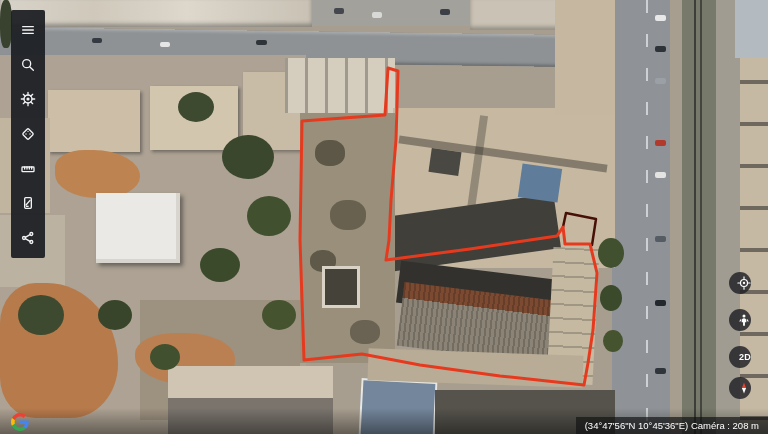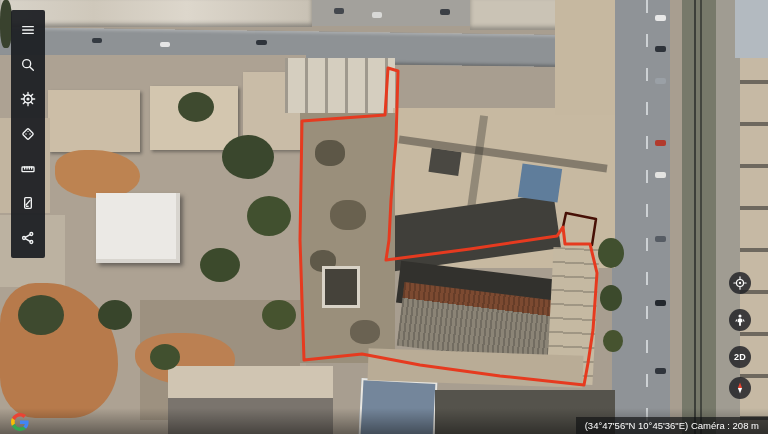--- a/index.html
+++ b/index.html
@@ -7,21 +7,21 @@
          font-family:"Liberation Sans",sans-serif;background:#a89e90;}
   .blob{position:absolute;}
   
   #toolbar{position:absolute;left:11px;top:10px;width:34px;height:248px;
            background:rgba(29,31,35,.94);border-radius:2px;display:flex;
            flex-direction:column;align-items:center;justify-content:space-between;
            padding:8px 0;box-sizing:border-box;z-index:40;}
   .tbtn{width:24px;height:24px;display:flex;align-items:center;justify-content:center;cursor:pointer;}
   .tbtn svg{width:16px;height:16px;stroke:#f1f3f4;fill:none;stroke-width:2;stroke-linecap:round;stroke-linejoin:round;}
   .rbtn{position:absolute;left:729px;width:22px;height:22px;border-radius:50%;
-        background:rgba(30,32,36,.82);display:flex;align-items:center;justify-content:center;
+        background:rgba(30,32,36,.82);display:flex;align-items:center;justify-content:flex-end;
         z-index:40;cursor:pointer;}
   .rbtn svg{width:14px;height:14px;stroke:#fff;fill:none;stroke-width:2;stroke-linecap:round;}
   #btn-2d{color:#fff;font-size:9px;font-weight:bold;letter-spacing:.3px;}
   #statusbar{position:absolute;right:0;bottom:0;height:17px;display:flex;align-items:center;
              padding:0 9px;background:rgba(18,19,21,.68);color:#fff;font-size:9.5px;
              white-space:nowrap;z-index:45;}
   #bottomfade{position:absolute;left:0;bottom:0;width:768px;height:26px;z-index:30;
               background:linear-gradient(to top,rgba(0,0,0,.42),rgba(0,0,0,0));pointer-events:none;}
   #glogo{position:absolute;left:11px;top:413px;width:18px;height:18px;z-index:46;}
   

